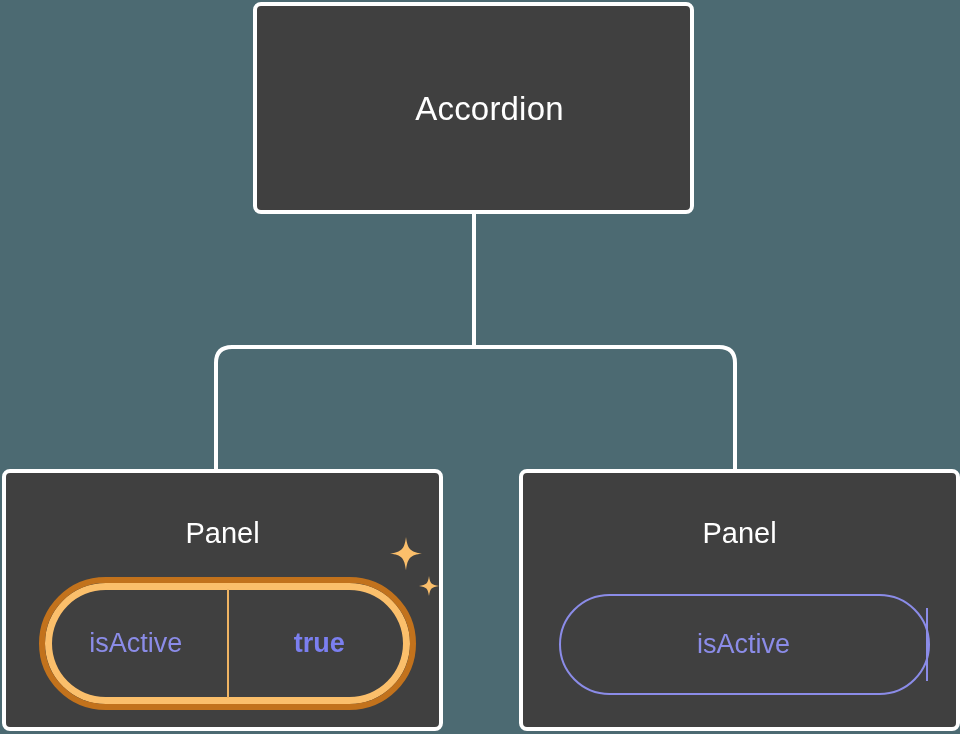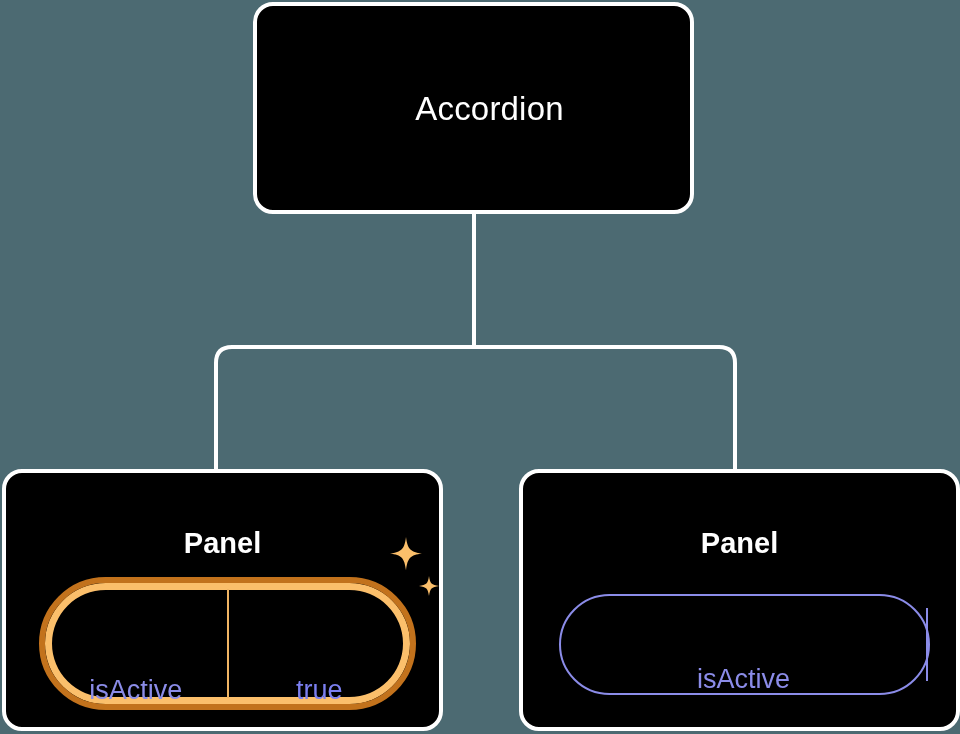--- a/index.html
+++ b/index.html
@@ -28,23 +28,23 @@
     top: 0;
     width: 960px;
     height: 734px;
     pointer-events: none;
   }
 
   
   .node {
     position: absolute;
     box-sizing: border-box;
-    background: #000000;
+    background: #404040;
     border: 4px solid #ffffff;
-    border-radius: 20px;
+    border-radius: 8px;
     padding-left: 32px;
   }
 
   .node-root {
     left: 253px;
     top: 2px;
     width: 441px;
     height: 212px;
     display: flex;
     align-items: center;
@@ -75,31 +75,30 @@
   }
 
   .node-title-panel {
     position: absolute;
     left: 0;
     right: 0;
     top: 46px;
     text-align: center;
     color: #ffffff;
     font-size: 29px;
-    font-weight: 700;
+    font-weight: 400;
     line-height: 1;
-    margin-top: 10px;
   }
 
   
   .pill {
     position: absolute;
     box-sizing: border-box;
     display: flex;
-    align-items: flex-end;
+    align-items: center;
     border-radius: 999px;
   }
 
   
   .pill-plain {
     left: 36px;
     top: 121px;
     width: 371px;
     height: 101px;
     border: 2px solid #8b8ce8;
@@ -131,21 +130,21 @@
 
   .pill-highlight .pill-key {
     color: #8b8ce8;
     font-size: 27px;
     font-weight: 400;
   }
 
   .pill-highlight .pill-val {
     color: #7b7ff0;
     font-size: 27px;
-    font-weight: 400;
+    font-weight: 700;
   }
 
   .pill-highlight .pill-divider {
     background: #f0b463;
     width: 2px;
   }
 
   .pill-half {
     flex: 1 1 50%;
     display: flex;

